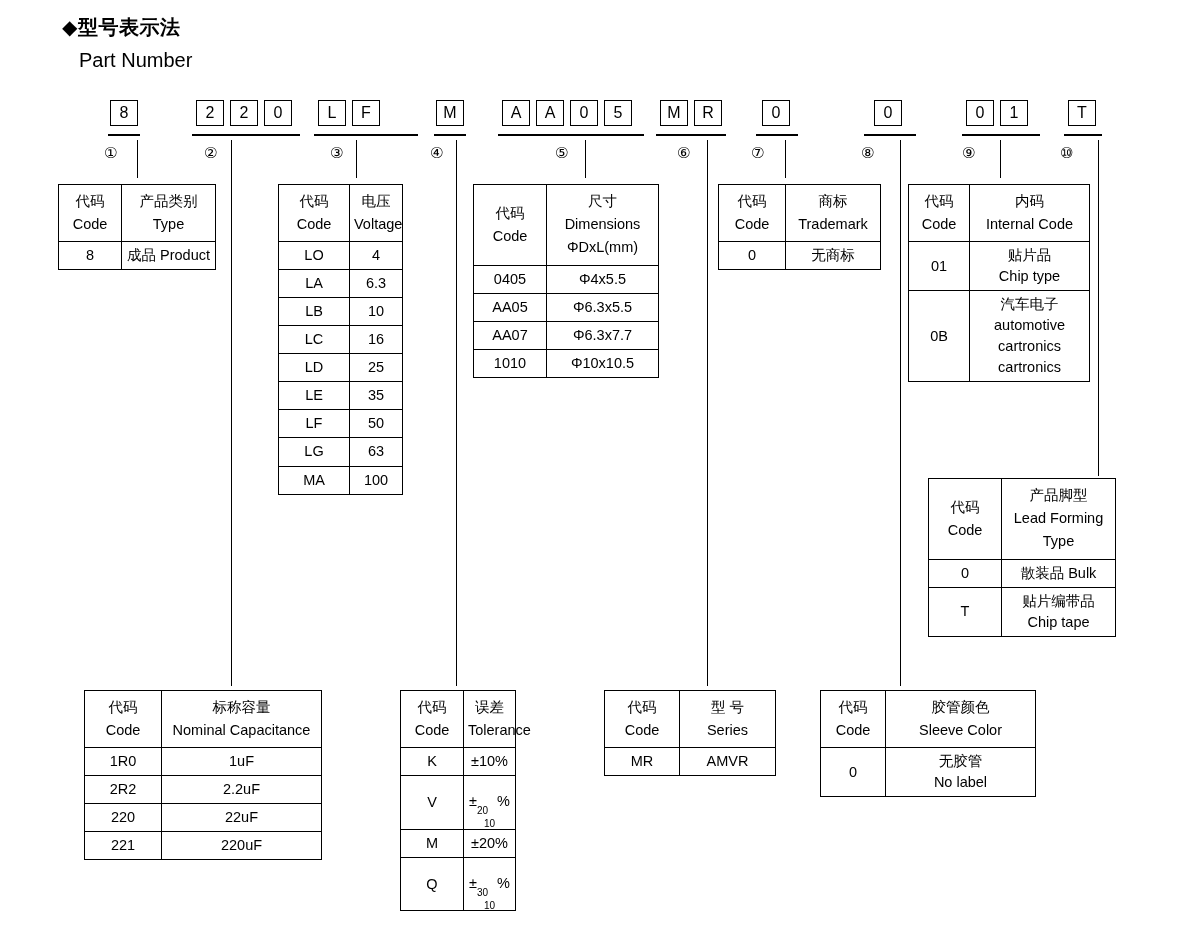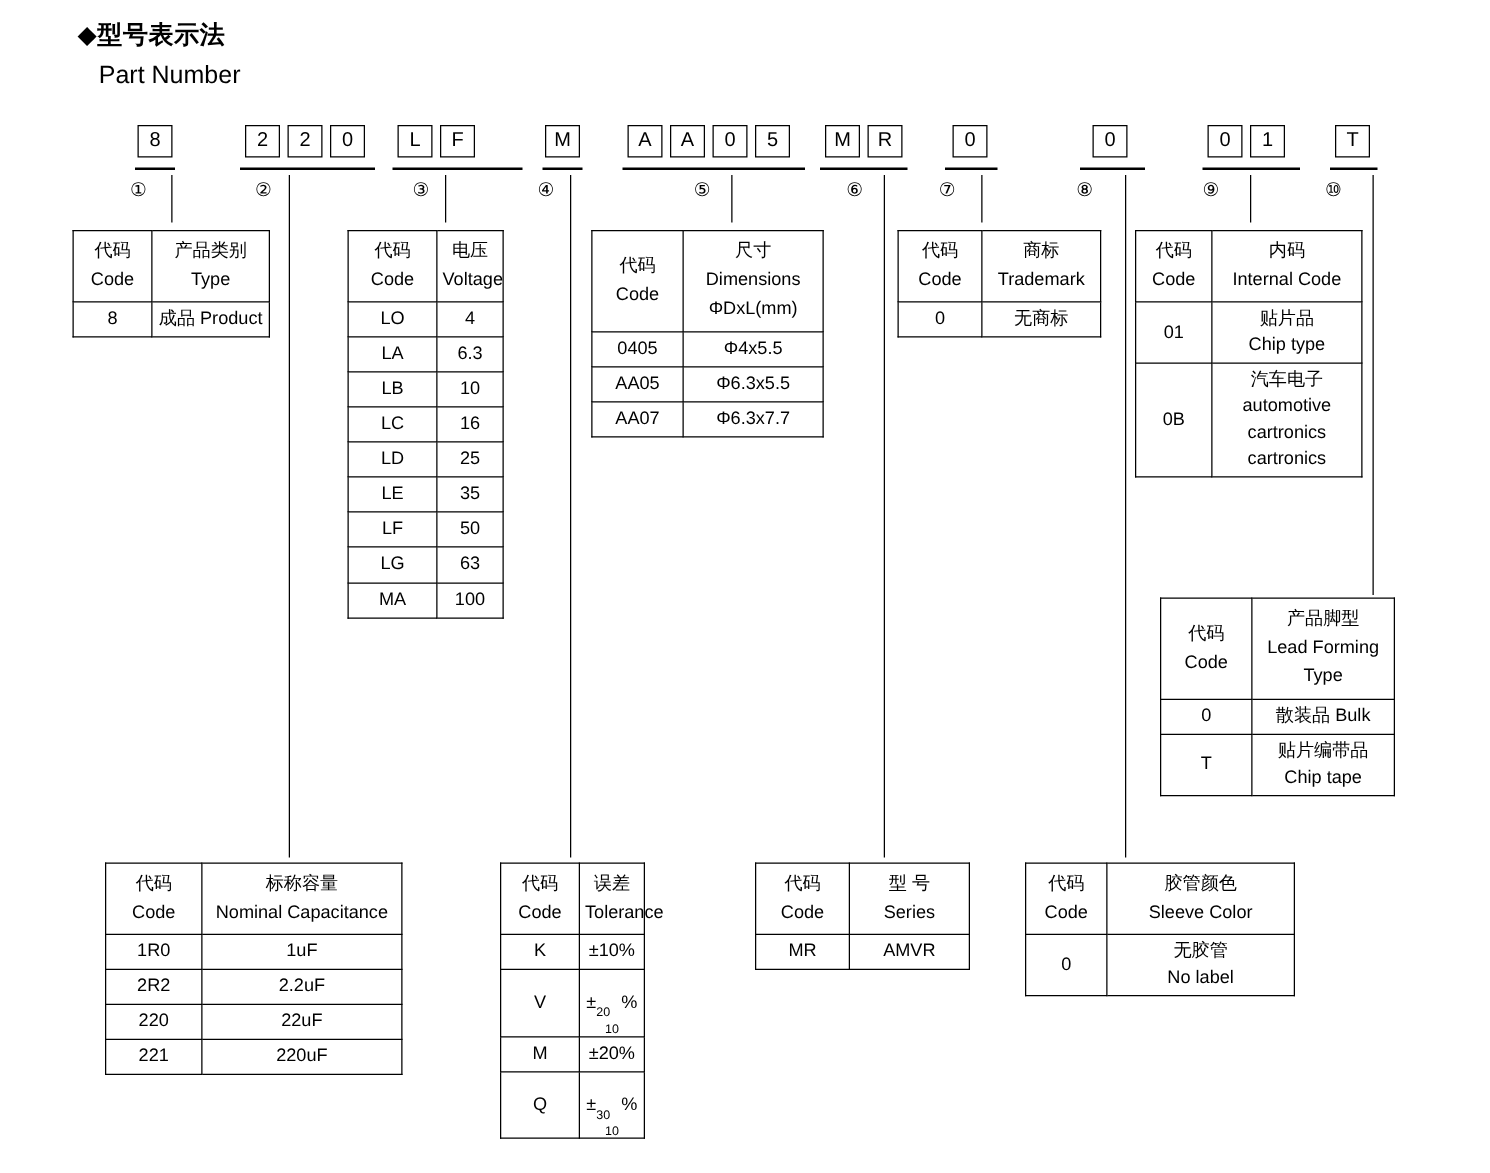--- a/index.html
+++ b/index.html
@@ -266,20 +266,24 @@
         <td>Φ4x5.5</td>
       </tr>
   <tr>
         <td>AA05</td>
         <td>Φ6.3x5.5</td>
       </tr>
   <tr>
         <td>AA07</td>
         <td>Φ6.3x7.7</td>
       </tr>
+  <tr>
+        <td>1010</td>
+        <td>Φ10x10.5</td>
+      </tr>
 </tbody>
   </table>
 
 <table class="abs spec" style="left:718px;top:184px;width:163px;">
   <tbody>
       <tr>
     <td class="hd" style="width:58px;">
       <span class="cn">代码</span>
       <span class="en">Code</span>
     </td>

